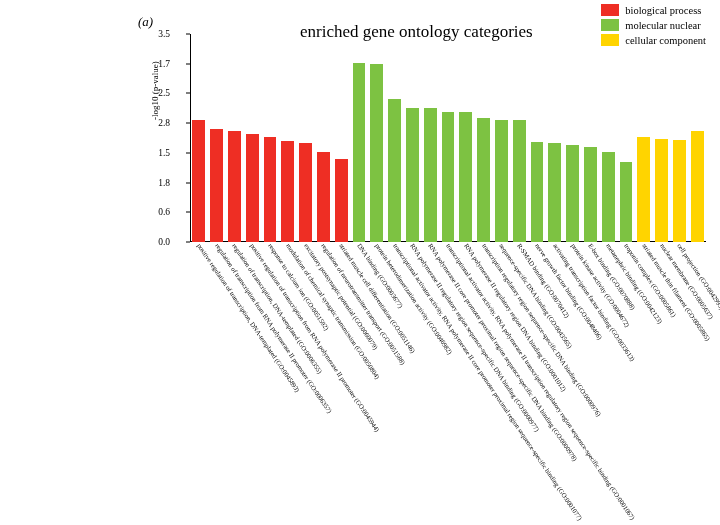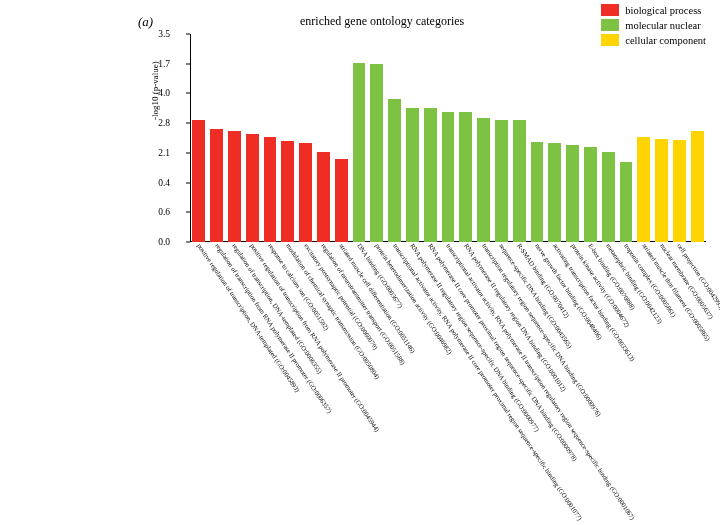--- a/index.html
+++ b/index.html
@@ -23,22 +23,22 @@
     left: 138px;
     top: 14px;
     font-size: 13px;
     font-style: italic;
     font-family: "Liberation Serif", serif;
     color: #000;
   }
   .chart-title {
     position: absolute;
     left: 300px;
-    top: 14px;
-    font-size: 12px;
+    top: 22px;
+    font-size: 17px;
     font-family: "Liberation Serif", serif;
     color: #000;
     white-space: nowrap;
   }
   .legend {
     position: absolute;
     right: 14px;
     top: 4px;
     display: flex;
     flex-direction: column;
@@ -177,33 +177,33 @@
         <div style="position: absolute; left: 0px; bottom: 0%; width: 1px; height: 0px;">
           <span class="ytick-mark"></span>
           <span class="ytick-label">0.0</span>
         </div>
         <div style="position: absolute; left: 0px; bottom: 14.2857%; width: 1px; height: 0px;">
           <span class="ytick-mark"></span>
           <span class="ytick-label">0.6</span>
         </div>
         <div style="position: absolute; left: 0px; bottom: 28.5714%; width: 1px; height: 0px;">
           <span class="ytick-mark"></span>
-          <span class="ytick-label">0.4</span>
+          <span class="ytick-label">1.8</span>
         </div>
         <div style="position: absolute; left: 0px; bottom: 42.8571%; width: 1px; height: 0px;">
           <span class="ytick-mark"></span>
-          <span class="ytick-label">2.1</span>
+          <span class="ytick-label">1.5</span>
         </div>
         <div style="position: absolute; left: 0px; bottom: 57.1429%; width: 1px; height: 0px;">
           <span class="ytick-mark"></span>
           <span class="ytick-label">2.8</span>
         </div>
         <div style="position: absolute; left: 0px; bottom: 71.4286%; width: 1px; height: 0px;">
           <span class="ytick-mark"></span>
-          <span class="ytick-label">4.0</span>
+          <span class="ytick-label">2.5</span>
         </div>
         <div style="position: absolute; left: 0px; bottom: 85.7143%; width: 1px; height: 0px;">
           <span class="ytick-mark"></span>
           <span class="ytick-label">1.7</span>
         </div>
         <div style="position: absolute; left: 0px; bottom: 100%; width: 1px; height: 0px;">
           <span class="ytick-mark"></span>
           <span class="ytick-label">3.5</span>
         </div>
       </div>

